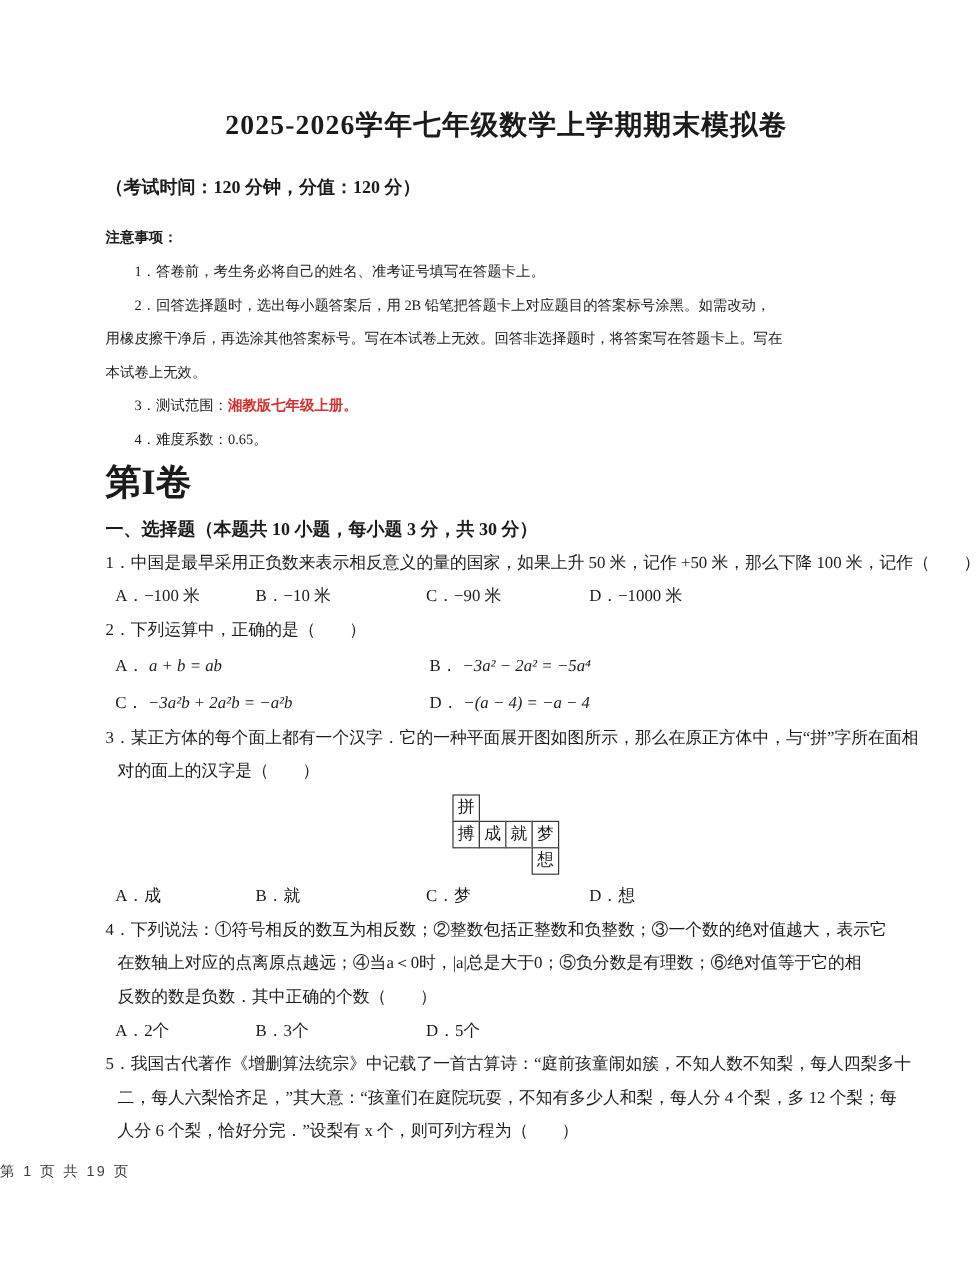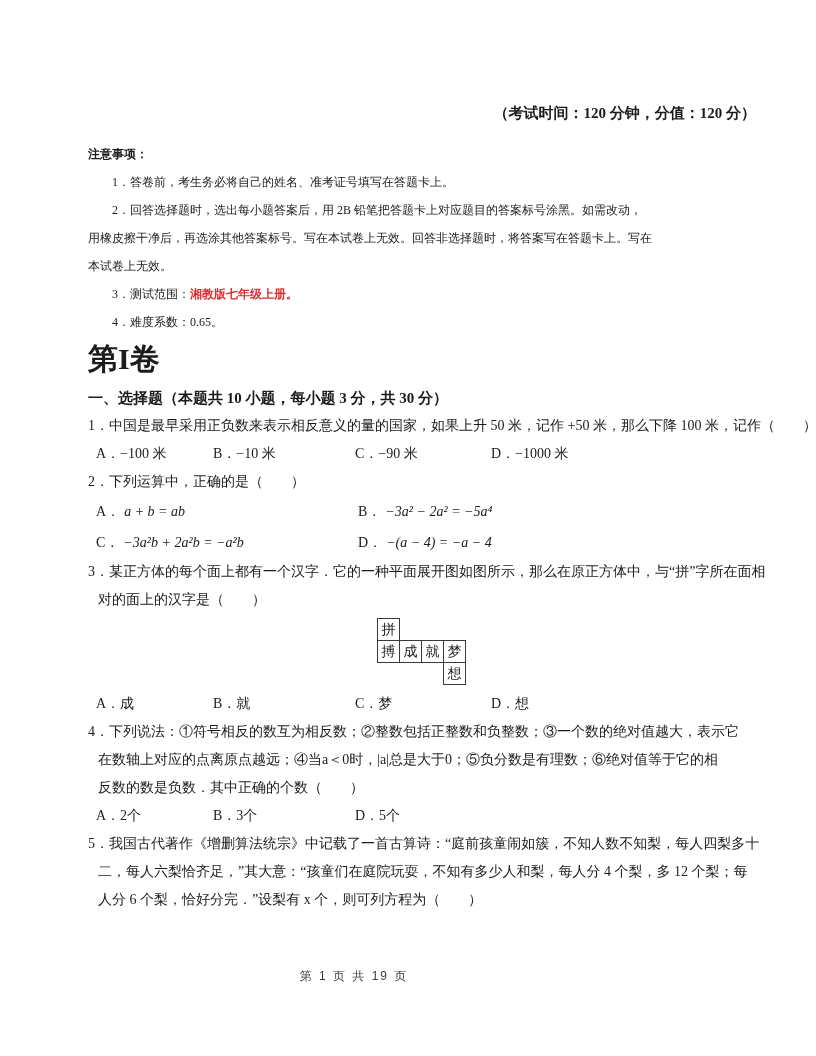--- a/index.html
+++ b/index.html
@@ -21,23 +21,23 @@
     font-size: 23px;
     font-weight: bold;
     text-align: center;
     line-height: 34px;
     letter-spacing: 1px;
     white-space: nowrap;
   }
   .subtitle {
     font-size: 15px;
     font-weight: bold;
-    text-align: right;
+    text-align: left;
     line-height: 22px;
-    margin-top: 14px;
+    margin-top: 24px;
   }
   .notices { margin-top: 16px; line-height: 28px; font-size: 12px; }
   .notice-heading { font-weight: bold; }
   .notice-line { white-space: nowrap; }
   .indented { padding-left: 24px; }
   .red-text { color: #d43030; font-weight: bold; }
   .volume-title {
     font-size: 30px;
     font-weight: bold;
     line-height: 42px;
@@ -86,32 +86,33 @@
   .nc1 { left: 0;    top: 0; }
   .nc2 { left: 0;    top: 22px; }
   .nc3 { left: 22px; top: 22px; }
   .nc4 { left: 44px; top: 22px; }
   .nc5 { left: 66px; top: 22px; }
   .nc6 { left: 66px; top: 44px; }
   .footer {
     position: absolute;
     left: 0; top: 968px;
     width: 708px;
-    text-align: center;
+    text-align: left;
     font-family: "Liberation Sans", "DejaVu Sans", sans-serif;
     font-size: 12px;
     color: #3c3c3c;
     letter-spacing: 2px;
   }
 </style>
 </head>
 <body>
 
 <div class="page">
 
+  <div class="title">2025-2026学年七年级数学上学期期末模拟卷</div>
   <div class="subtitle">（考试时间：120 分钟，分值：120 分）</div>
 
   <div class="notices">
     <div class="notice-line notice-heading">注意事项：</div>
     <div class="notice-line indented">1．答卷前，考生务必将自己的姓名、准考证号填写在答题卡上。</div>
     <div class="notice-line indented">2．回答选择题时，选出每小题答案后，用 2B 铅笔把答题卡上对应题目的答案标号涂黑。如需改动，</div>
     <div class="notice-line">用橡皮擦干净后，再选涂其他答案标号。写在本试卷上无效。回答非选择题时，将答案写在答题卡上。写在</div>
     <div class="notice-line">本试卷上无效。</div>
     <div class="notice-line indented"><span>3．测试范围：</span><span class="red-text">湘教版七年级上册。</span></div>
     <div class="notice-line indented">4．难度系数：0.65。</div>

